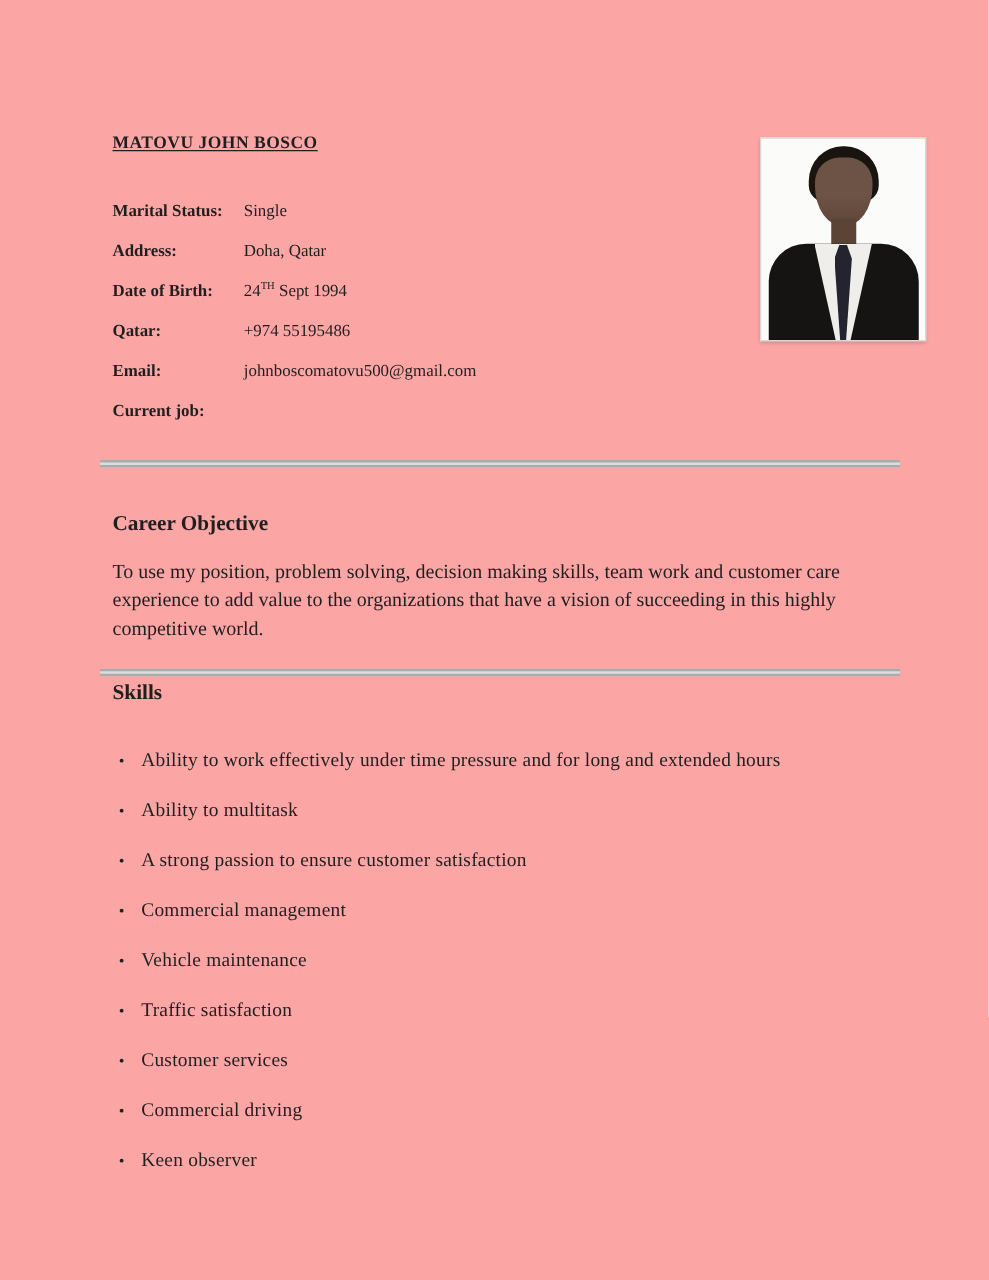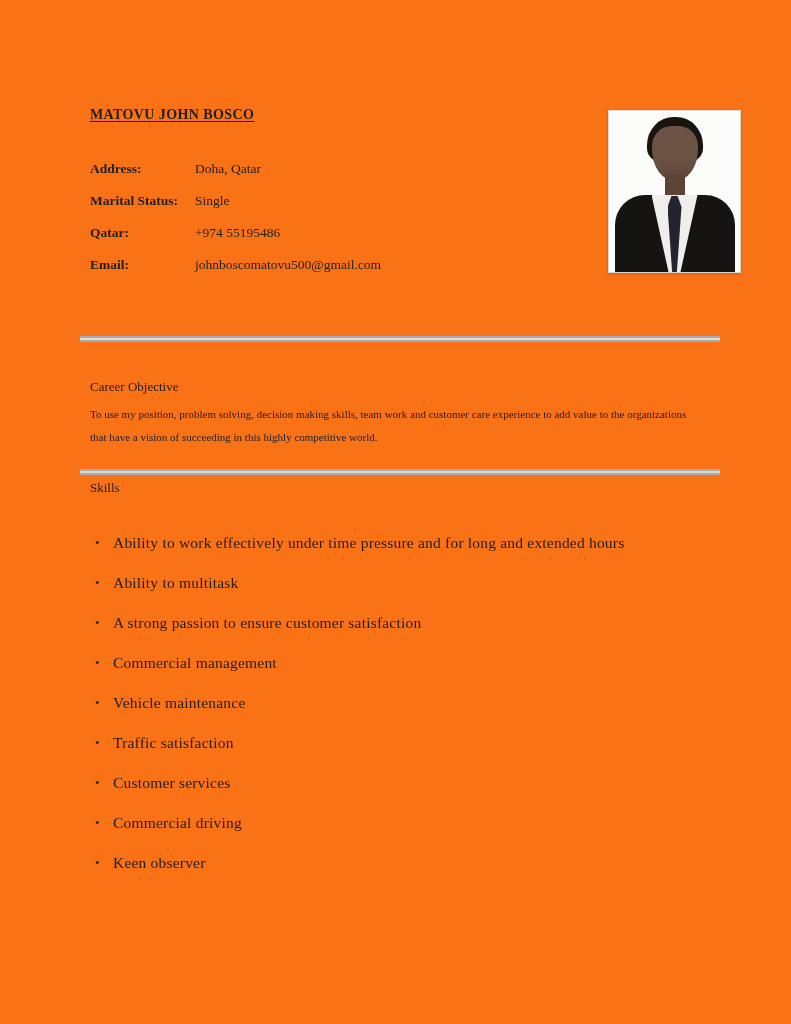--- a/index.html
+++ b/index.html
@@ -9,21 +9,21 @@
     --c-suit:#151413;
     --c-skin:#6d5345;
     --c-hair:#191410;
     --c-shirt:#efeeea;
     --c-tie:#23242e;
     --c-photo_bg:#fbfbf9;
   }
   *{margin:0;padding:0;box-sizing:border-box;}
   html,body{background:#ffffff;}
   body{font-family:"Liberation Serif","DejaVu Serif",serif;color:var(--c-text);}
-  .page{position:relative;width:791px;height:1024px;background:#f97316;overflow:hidden;
+  .page{position:relative;width:791px;height:1024px;background:#fca5a5;overflow:hidden;
         padding:106px 71px 0 90px;}
   
   .name{font-size:14px;font-weight:700;letter-spacing:.4px;
         text-decoration:underline;text-underline-offset:2px;line-height:17px;}
   
   .contact{margin-top:38px;}
   .contact .row{display:flex;height:32px;line-height:16px;font-size:13.5px;}
   .contact .label{flex:0 0 105px;font-weight:700;}
   .contact .value{flex:1;}
   .contact sup{font-size:8.5px;vertical-align:super;line-height:0;}
@@ -44,60 +44,65 @@
   .shirt{position:absolute;left:50%;transform:translateX(-50%);top:84px;width:46px;height:79px;
          background:var(--c-shirt);clip-path:polygon(0 0,100% 0,62% 100%,38% 100%);}
   .tie{position:absolute;left:50%;transform:translateX(-50%);top:85px;width:14px;height:78px;
        background:var(--c-tie);clip-path:polygon(28% 0,72% 0,100% 14%,66% 100%,34% 100%,0 14%);}
   
   .divider{height:6px;width:640px;margin-left:-10px;background:var(--c-divider_fill);
            border-top:2px solid var(--c-divider_edge);border-bottom:2px solid var(--c-divider_edge);}
   .divider-1{margin-top:15px;}
   .divider-2{margin-top:20px;}
   
-  .section-heading{font-size:13px;font-weight:400;line-height:17px;}
+  .section-heading{font-size:17px;font-weight:700;line-height:17px;}
   .co-heading{margin-top:36px;}
-  .co-body{margin-top:8px;font-size:11px;line-height:23px;max-width:612px;}
+  .co-body{margin-top:19px;font-size:16px;line-height:23px;max-width:612px;}
   .skills-heading{margin-top:4px;}
   .skills-list{list-style:none;margin-top:37px;}
   .skills-list li{display:flex;align-items:flex-start;line-height:20px;margin-bottom:20px;
                   font-size:15.5px;letter-spacing:.2px;}
   .skills-list .dot{flex:0 0 18px;margin-left:5px;font-size:13px;line-height:20px;}
 </style>
 </head>
 <body>
 
 <div class="page">
 
   <h1 class="name">MATOVU JOHN BOSCO</h1>
 
   <div class="contact">
     <div id="contact-rows">
       <div class="row">
+        <span class="label">Marital Status:</span>
+        <span class="value"><span>Single</span><sup></sup><span></span></span>
+      </div>
+
+      <div class="row">
         <span class="label">Address:</span>
         <span class="value"><span>Doha, Qatar</span><sup></sup><span></span></span>
       </div>
 
       <div class="row">
-        <span class="label">Marital Status:</span>
-        <span class="value"><span>Single</span><sup></sup><span></span></span>
+        <span class="label">Date of Birth:</span>
+        <span class="value"><span>24</span><sup>TH</sup><span> Sept 1994</span></span>
       </div>
-
 
       <div class="row">
         <span class="label">Qatar:</span>
         <span class="value"><span>+974 55195486</span><sup></sup><span></span></span>
       </div>
 
       <div class="row">
         <span class="label">Email:</span>
         <span class="value"><span>johnboscomatovu500@gmail.com</span><sup></sup><span></span></span>
       </div>
 
       <div class="row">
+        <span class="label">Current job:</span>
       </div>
     </div>
 
   </div>
 
   <div class="photo">
     <div class="person">
       <div class="hair"></div>
       <div class="face"></div>
       <div class="neck"></div>

